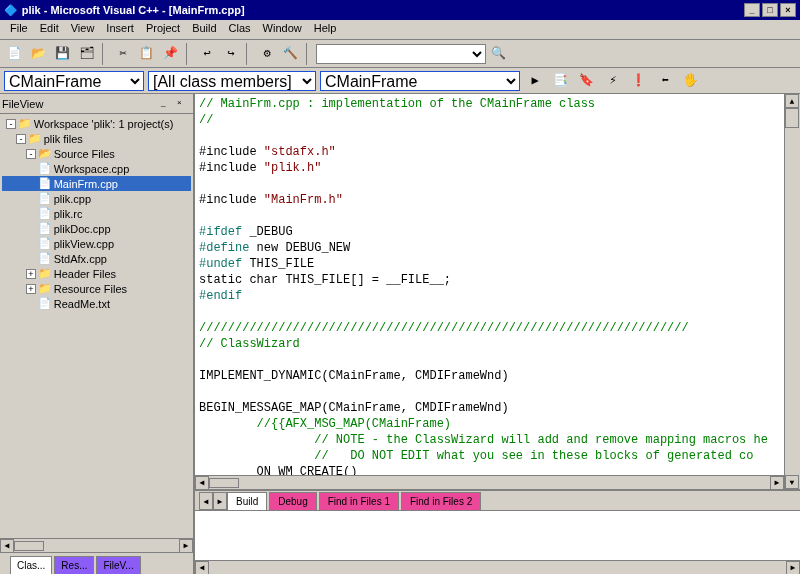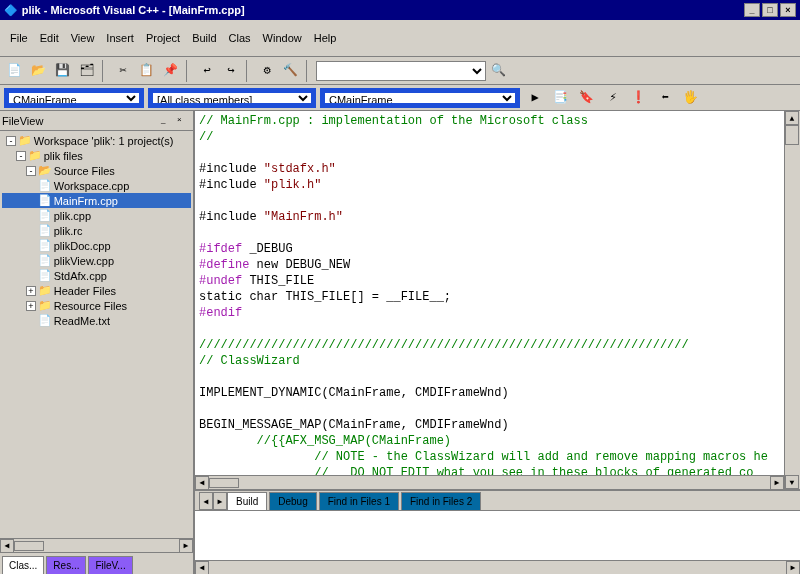--- a/index.html
+++ b/index.html
@@ -33,23 +33,23 @@
       border: 1px solid #808080;
       font-size: 9px;
       display: flex; align-items: center; justify-content: center;
       color: black;
       cursor: pointer;
     }
 
     
     #menu-bar {
       background: #d4d0c8;
-      height: 37px;
-      display: flex;
-      align-items: center;
+      height: 20px;
+      display: flex;
+      align-items: flex-start;
       border-bottom: 1px solid #808080;
       font-family: Arial, sans-serif;
       font-size: 11px;
       padding-left: 4px;
     }
     .menu-item {
       padding: 2px 6px;
       cursor: pointer;
     }
 
@@ -87,23 +87,23 @@
       height: 26px;
       display: flex;
       align-items: center;
       border-bottom: 1px solid #808080;
       padding: 2px 4px;
       gap: 4px;
     }
     .class-select {
       height: 20px;
       background: white;
-      border: 5px solid #1d4ed8;
-      font-family: Arial, sans-serif;
-      font-size: 11px;
+      border: 1px solid #1d4ed8;
+      font-family: Arial, sans-serif;
+      font-size: 16px;
     }
     #file-tree-header {
       background: #d4d0c8;
       border-bottom: 1px solid #808080;
       height: 20px;
       display: flex;
       align-items: center;
       justify-content: space-between;
       padding: 0 2px;
       font-family: Arial, sans-serif;
@@ -136,21 +136,21 @@
       align-items: center;
     }
 
     
     #tree-tabs {
       height: 22px;
       background: #d4d0c8;
       border-top: 1px solid #808080;
       display: flex;
       align-items: flex-end;
-      padding-left: 2px;
+      padding-left: 10px;
     }
     .tree-tab {
       height: 18px;
       background: #8b5cf6;
       border: 1px solid #808080;
       border-bottom: none;
       padding: 0 6px;
       font-family: Arial, sans-serif;
       font-size: 10px;
       display: flex;
@@ -164,21 +164,21 @@
       overflow: auto;
       font-family: 'Courier New', monospace;
       font-size: 12px;
       line-height: 16px;
       padding: 2px 4px;
       background: white;
       white-space: pre;
       color: black;
     }
     .code-comment { color: #008000; }
-    .code-keyword { color: #a21caf; }
+    .code-keyword { color: #0f766e; }
     .code-string { color: #800000; }
     .code-normal { color: black; }
 
     #editor-scrollbar-h {
       height: 14px;
       background: #d4d0c8;
       border-top: 1px solid #808080;
       display: flex;
       align-items: center;
     }
@@ -233,21 +233,21 @@
     #output-tabs {
       height: 20px;
       background: #d4d0c8;
       border-bottom: 1px solid #808080;
       display: flex;
       align-items: flex-end;
       padding-left: 4px;
     }
     .output-tab {
       height: 18px;
-      background: #0369a1;
+      background: #ec4899;
       border: 1px solid #808080;
       border-bottom: none;
       padding: 0 8px;
       font-family: Arial, sans-serif;
       font-size: 10px;
       display: flex;
       align-items: center;
       cursor: pointer;
       margin-right: 2px;
     }
@@ -488,21 +488,21 @@
         <div class="tree-tab active">Clas...</div>
         <div class="tree-tab">Res...</div>
         <div class="tree-tab">FileV...</div>
       </div>
     </div>
 
     <div id="right-panel">
 
       <div id="editor-with-scrollbar">
         <div id="editor-main">
-          <div id="code-content"><span class="code-comment">// MainFrm.cpp : implementation of the Microsoft class</span>
+          <div id="code-content"><span class="code-comment">// MainFrm.cpp : implementation of the CMainFrame class</span>
 <span class="code-comment">//</span>
 
 <span class="code-normal">#include <span class="code-string">"stdafx.h"</span></span>
 <span class="code-normal">#include <span class="code-string">"plik.h"</span></span>
 
 <span class="code-normal">#include <span class="code-string">"MainFrm.h"</span></span>
 
 <span class="code-keyword">#ifdef</span> _DEBUG
 <span class="code-keyword">#define</span> new DEBUG_NEW
 <span class="code-keyword">#undef</span> THIS_FILE

